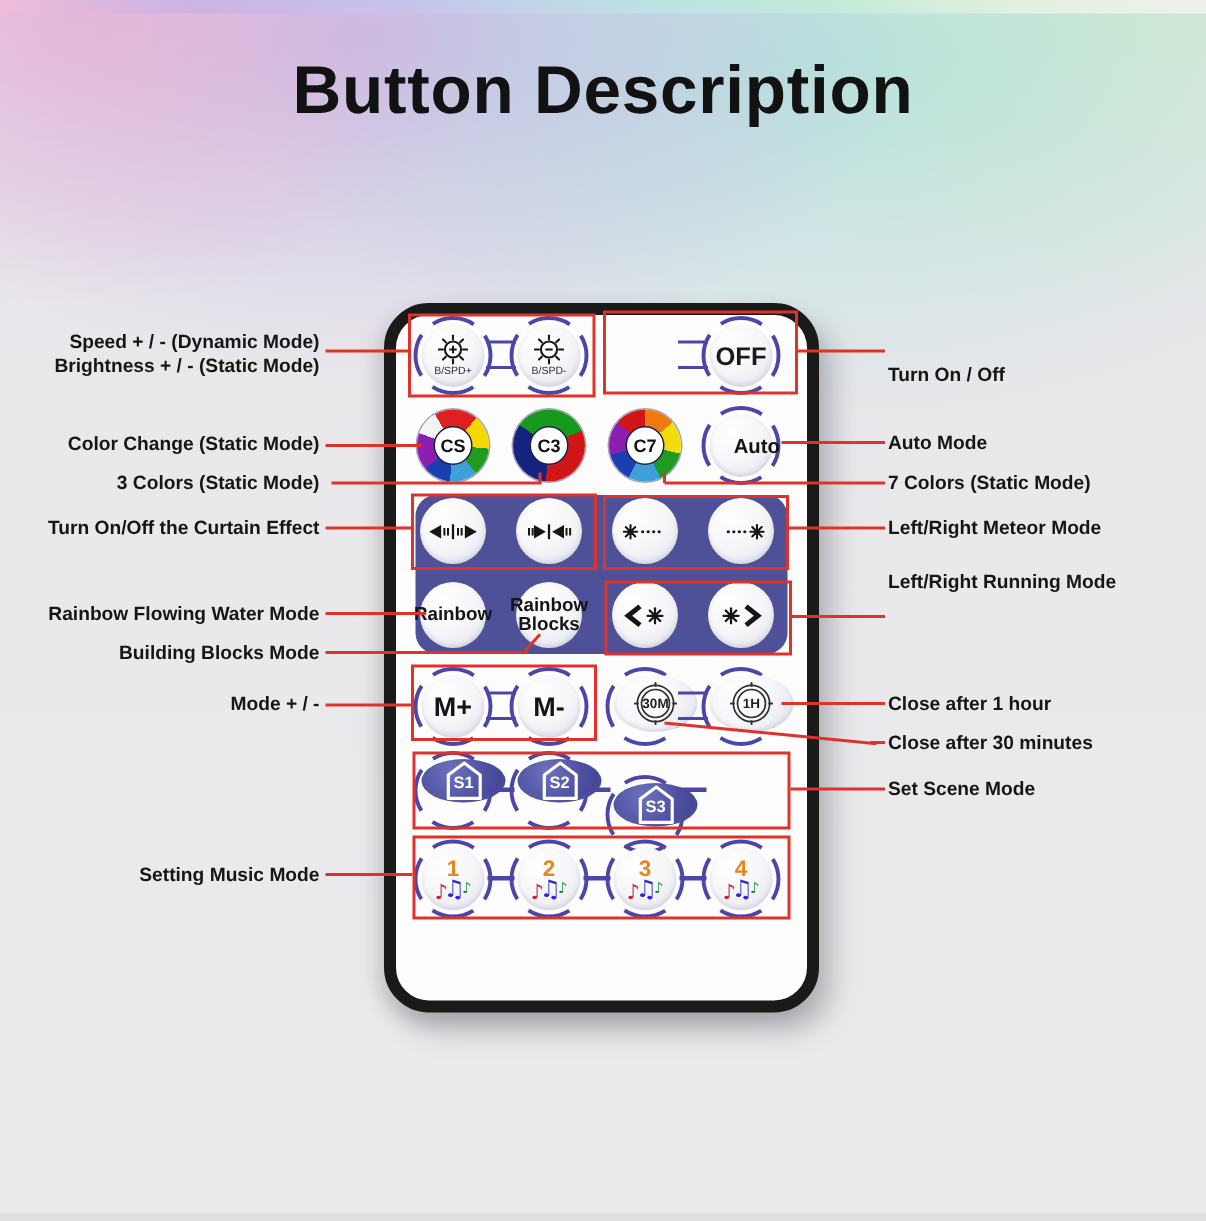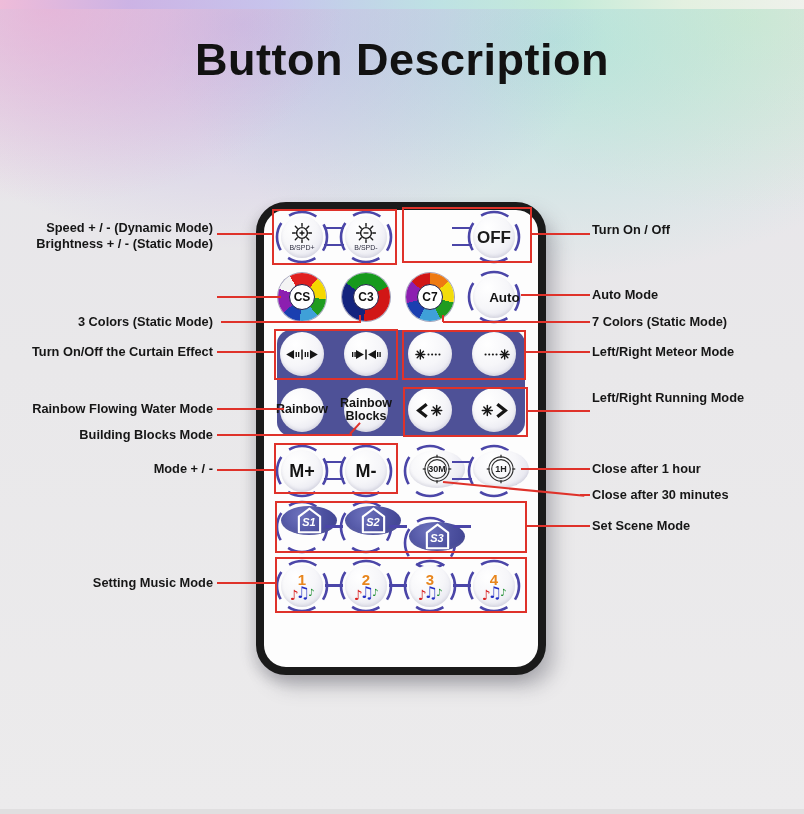--- a/index.html
+++ b/index.html
@@ -46,21 +46,21 @@
     display:flex;align-items:center;justify-content:center;box-shadow:0 0 0 1px rgba(25,25,85,.4);}
   .wheel .hole{width:24px;height:24px;border-radius:50%;background:#fff;border:1.5px solid #20204a;
     display:flex;align-items:center;justify-content:center;font-weight:bold;font-size:12px;color:#111;}
   .wheel-cs{background:conic-gradient(#e02020 0 40deg,#f5d800 40deg 95deg,#1f9c20 95deg 140deg,#3fa0d8 140deg 185deg,#1b3fb0 185deg 230deg,#8c1fb0 230deg 290deg,#f4f4f4 290deg 330deg,#e02020 330deg 360deg);}
   .wheel-c3{background:conic-gradient(#169a1d 0 65deg,#d11616 65deg 185deg,#14247e 185deg 305deg,#169a1d 305deg 360deg);}
   .wheel-c7{background:conic-gradient(#ee7a12 0 50deg,#f2dc0c 50deg 103deg,#1f9c20 103deg 155deg,#3fa0d8 155deg 207deg,#1b3fb0 207deg 255deg,#8c1fb0 255deg 310deg,#d11616 310deg 360deg);}
 
   
   .scene .face{background:radial-gradient(circle at 35% 30%, #6d72bd 0%, #4d51a0 55%, #3e4290 100%);position:relative;}
   .scene-label{position:absolute;top:56%;left:50%;transform:translate(-50%,-50%);
-    font-size:11px;font-weight:bold;color:#fff;font-style:italic;}
+    font-size:11px;font-weight:bold;color:#fff;}
 
   
   .timer .face{position:relative;}
   .timer-label{position:absolute;top:50%;left:50%;transform:translate(-50%,-50%);
     font-size:9px;font-weight:bold;color:#222;}
 
   
   .music .face{flex-direction:column;}
   .music-num{font-size:15px;font-weight:bold;color:#e8861d;line-height:1;}
   .notes{display:flex;align-items:flex-end;height:15px;margin-top:-1px;font-family:"DejaVu Sans",sans-serif;}
@@ -445,28 +445,29 @@
   <div class="rvline" style="left:442px;top:315px;height:7px"></div>
   <div class="rline" style="left:526px;top:351px;width:64px"></div>
   <div class="rline" style="left:528px;top:410px;width:62px"></div>
   <div class="rline" style="left:521px;top:468px;width:69px"></div>
   <div class="rdiag" style="left:443px;top:481px;width:142px;transform:rotate(5.6deg)"></div>
   <div class="rline" style="left:580px;top:494px;width:10px"></div>
   <div class="rline" style="left:527px;top:525px;width:63px"></div>
 
   <div class="lbl lbl-l" style="top:220px">Speed + / - (Dynamic Mode)</div>
   <div class="lbl lbl-l" style="top:236px">Brightness + / - (Static Mode)</div>
+  <div class="lbl lbl-l" style="top:288px">Color Change (Static Mode)</div>
   <div class="lbl lbl-l" style="top:314px">3 Colors (Static Mode)</div>
   <div class="lbl lbl-l" style="top:344px">Turn On/Off the Curtain Effect</div>
   <div class="lbl lbl-l" style="top:401px">Rainbow Flowing Water Mode</div>
   <div class="lbl lbl-l" style="top:427px">Building Blocks Mode</div>
   <div class="lbl lbl-l" style="top:461px">Mode + / -</div>
   <div class="lbl lbl-l" style="top:575px">Setting Music Mode</div>
 
-  <div class="lbl lbl-r" style="top:222px">Turn On / Off</div>
+  <div class="lbl lbl-r" style="top:242px">Turn On / Off</div>
   <div class="lbl lbl-r" style="top:287px">Auto Mode</div>
   <div class="lbl lbl-r" style="top:314px">7 Colors (Static Mode)</div>
   <div class="lbl lbl-r" style="top:344px">Left/Right Meteor Mode</div>
-  <div class="lbl lbl-r" style="top:390px">Left/Right Running Mode</div>
+  <div class="lbl lbl-r" style="top:380px">Left/Right Running Mode</div>
   <div class="lbl lbl-r" style="top:461px">Close after 1 hour</div>
   <div class="lbl lbl-r" style="top:487px">Close after 30 minutes</div>
   <div class="lbl lbl-r" style="top:518px">Set Scene Mode</div>
 </div>
 
 </body></html>

